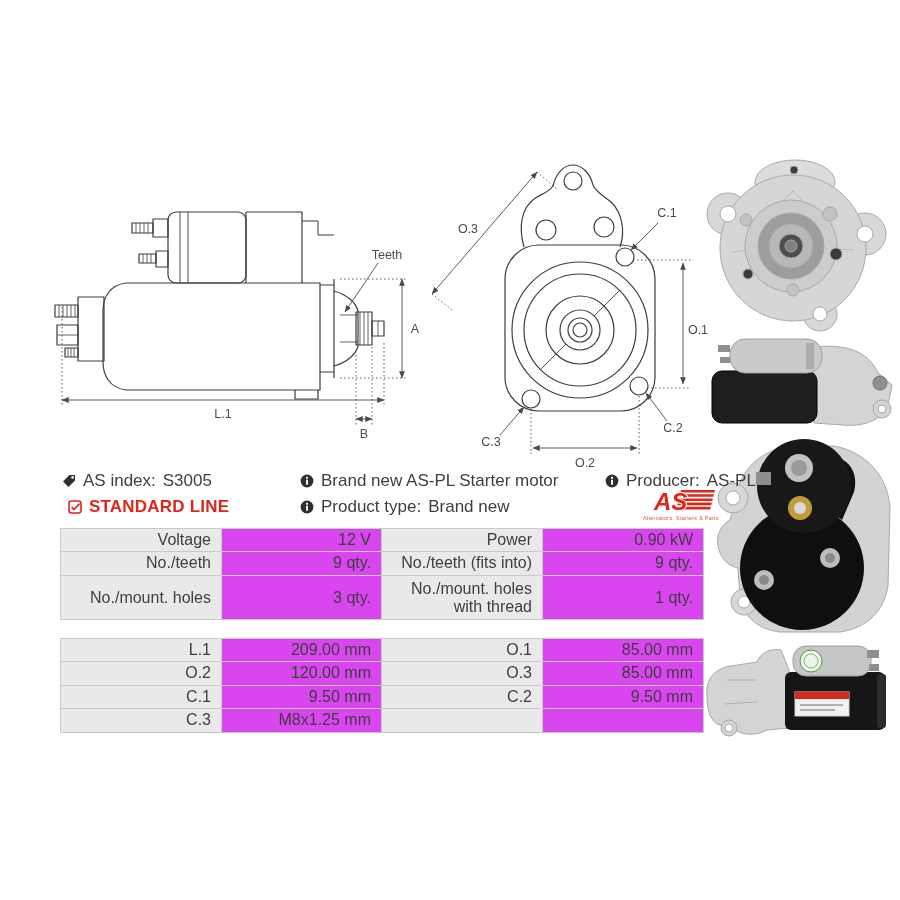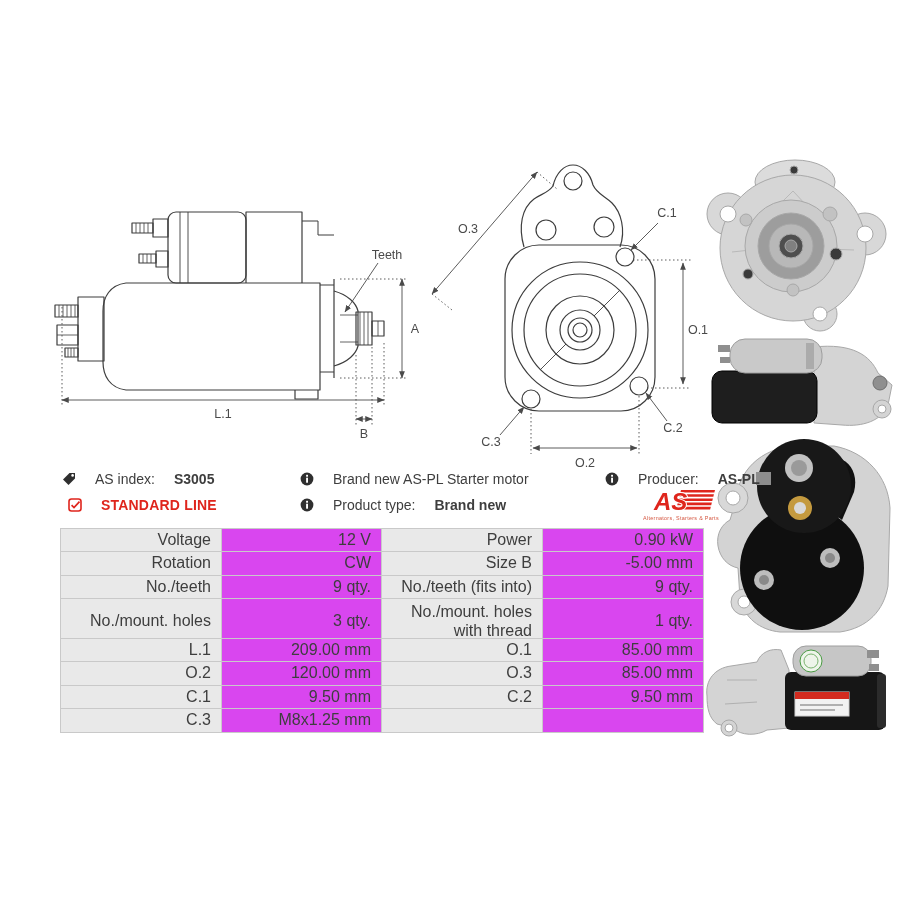--- a/index.html
+++ b/index.html
@@ -3,22 +3,22 @@
 <meta charset="utf-8">
 <style>
   html,body { margin:0; padding:0; background:#fff; }
   .page {
     position:relative; width:900px; height:900px; background:#ffffff;
     font-family:"Liberation Sans", sans-serif; color:#3e3e3e; overflow:hidden;
   }
   .abs { position:absolute; }
 
   
-  .info-item { position:absolute; display:flex; align-items:center; gap:19px; font-size:14px; white-space:nowrap; }
-  .info-item .b { font-weight:bold; }
+  .info-item { position:absolute; display:flex; align-items:center; gap:7px; font-size:17px; white-space:nowrap; }
+  .info-item .b { font-weight:normal; }
   .red-bold { color:#df251c; font-weight:bold; letter-spacing:.2px; }
   .ico { flex:0 0 auto; display:inline-flex; }
 
   
   table.spec { position:absolute; border-collapse:collapse; table-layout:fixed; width:643px; font-size:16px; color:#3e3e3e; }
   table.spec td { border:1px solid #c9c9c9; padding:2px 10px 2px 4px; text-align:right; height:18px; vertical-align:middle; line-height:1.15; }
   table.spec td.lbl { background:#e9e9e9; }
   table.spec td.val { background:#d946ef;margin-top:29px; }
   table.spec tr.tall td { height:auto; padding-top:4px; }
 
@@ -302,26 +302,20 @@
         <col style="width:161px">
       </colgroup>
     <tbody>
       <tr>
         <td class="lbl">Voltage</td>
         <td class="val">12 V</td>
         <td class="lbl">Power</td>
         <td class="val">0.90 kW</td>
       </tr>
       <tr>
-        <td class="lbl">Rotation</td>
-        <td class="val">CW</td>
-        <td class="lbl">Size B</td>
-        <td class="val">-5.00 mm</td>
-      </tr>
-      <tr>
         <td class="lbl">No./teeth</td>
         <td class="val">9 qty.</td>
         <td class="lbl">No./teeth (fits into)</td>
         <td class="val">9 qty.</td>
       </tr>
       <tr class="tall">
         <td class="lbl">No./mount. holes</td>
         <td class="val">3 qty.</td>
         <td class="lbl">No./mount. holes with thread</td>
         <td class="val">1 qty.</td>

